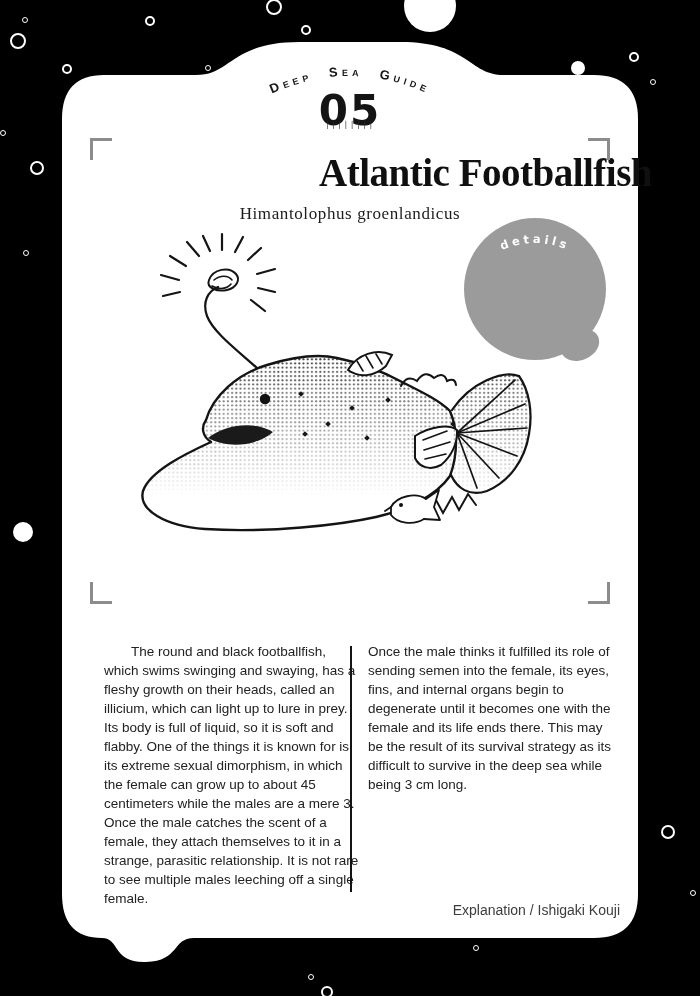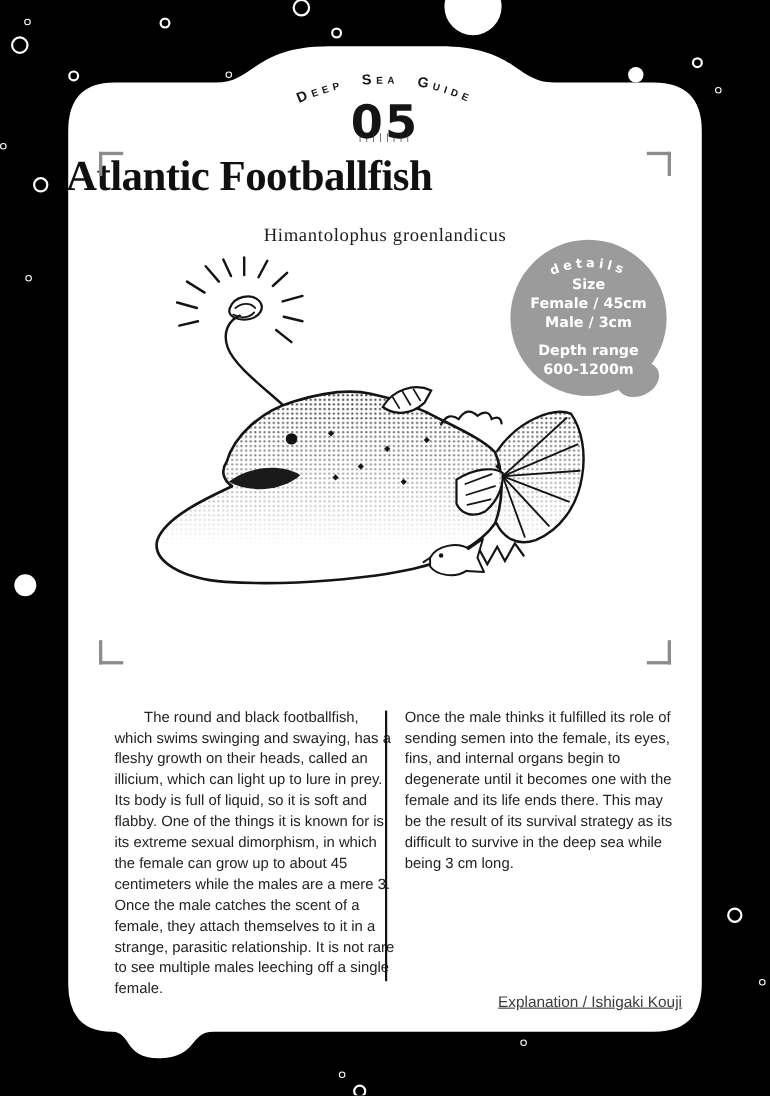--- a/index.html
+++ b/index.html
@@ -25,23 +25,23 @@
     left:250px;top:78px;width:200px;text-align:center;
     font-family:"DejaVu Sans",sans-serif;font-weight:800;font-size:42px;
     line-height:40px;letter-spacing:2px;color:#141414;margin-top:13px;
   }
   .issue-ticks{
     left:250px;top:121px;width:200px;text-align:center;
     font-family:"DejaVu Sans Mono",monospace;font-size:7px;letter-spacing:2px;
     color:#2b2b2b;transform:scaleY(1.15);
   }
   .title{
-    left:60px;top:139px;width:580px;text-align:left;
+    left:60px;top:139px;width:580px;text-align:right;
     font-family:"Liberation Serif",serif;font-weight:700;font-size:39px;
-    line-height:44px;color:#101010;letter-spacing:-0.5px;margin:0;
+    line-height:44px;color:#101010;letter-spacing:-0.5px;margin:12px;
   }
   .subtitle{
     left:60px;top:204px;width:580px;text-align:center;
     font-family:"Liberation Serif",serif;font-size:17px;
     color:#1c1c1c;letter-spacing:0.6px;
   }
 
   
   .details-bump{left:560px;top:330px;width:40px;height:30px;border-radius:50%;
     background:#9b9b9b;transform:rotate(-25deg);}
@@ -62,21 +62,21 @@
   .bracket.bl{left:90px;top:582px;border-left:3.5px solid #8c8c8c;border-bottom:3.5px solid #8c8c8c;}
   .bracket.br{left:588px;top:582px;border-right:3.5px solid #8c8c8c;border-bottom:3.5px solid #8c8c8c;}
 
   .fish-svg{left:105px;top:228px;width:480px;height:330px;}
 
   
   .col{top:642px;font-size:13.5px;line-height:19px;color:#222;}
   .col.left{left:104px;width:258px;text-indent:2em;}
   .col.right{left:368px;width:252px;}
   .divider{left:350px;top:646px;width:2px;height:246px;background:#131313;}
-  .credit{top:902px;right:80px;font-size:14px;color:#3d3d3d;text-decoration:underline;}
+  .credit{top:902px;right:80px;font-size:14px;color:#3d3d3d;}
 </style>
 </head>
 <body>
 
 <div class="stage">
 
   <div>
       <div class="bgdot ring" style="left: 22px; top: 17px; width: 6px; height: 6px; border-width: 1.5px;"></div>
       <div class="bgdot ring" style="left: 10px; top: 33px; width: 16px; height: 16px; border-width: 2px;"></div>
       <div class="bgdot ring" style="left: 145px; top: 16px; width: 10px; height: 10px; border-width: 2px;"></div>
@@ -120,28 +120,20 @@
   <div class="abs subtitle">Himantolophus groenlandicus</div>
 
   <div class="abs details-bump"></div>
   <div class="abs details-circle">
     <svg class="details-arc" viewBox="0 0 142 44">
       <defs>
           <path id="detArc" d="M 26 38 Q 71 12 116 38"></path>
         </defs>
       <text><textPath href="#detArc" startOffset="50%" text-anchor="middle">details</textPath></text>
     </svg>
-    <div class="details-lines">
-      <div>Size</div>
-      <div>Female / 45cm</div>
-      <div>Male / 3cm</div>
-      <div class="details-gap"></div>
-      <div>Depth range</div>
-      <div>600-1200m</div>
-    </div>
   </div>
 
   <div class="abs bracket tl"></div>
   <div class="abs bracket tr"></div>
   <div class="abs bracket bl"></div>
   <div class="abs bracket br"></div>
 
   <svg class="abs fish-svg" viewBox="0 0 480 330">
     <defs>
       <pattern id="ht" width="4.2" height="4.2" patternUnits="userSpaceOnUse">

